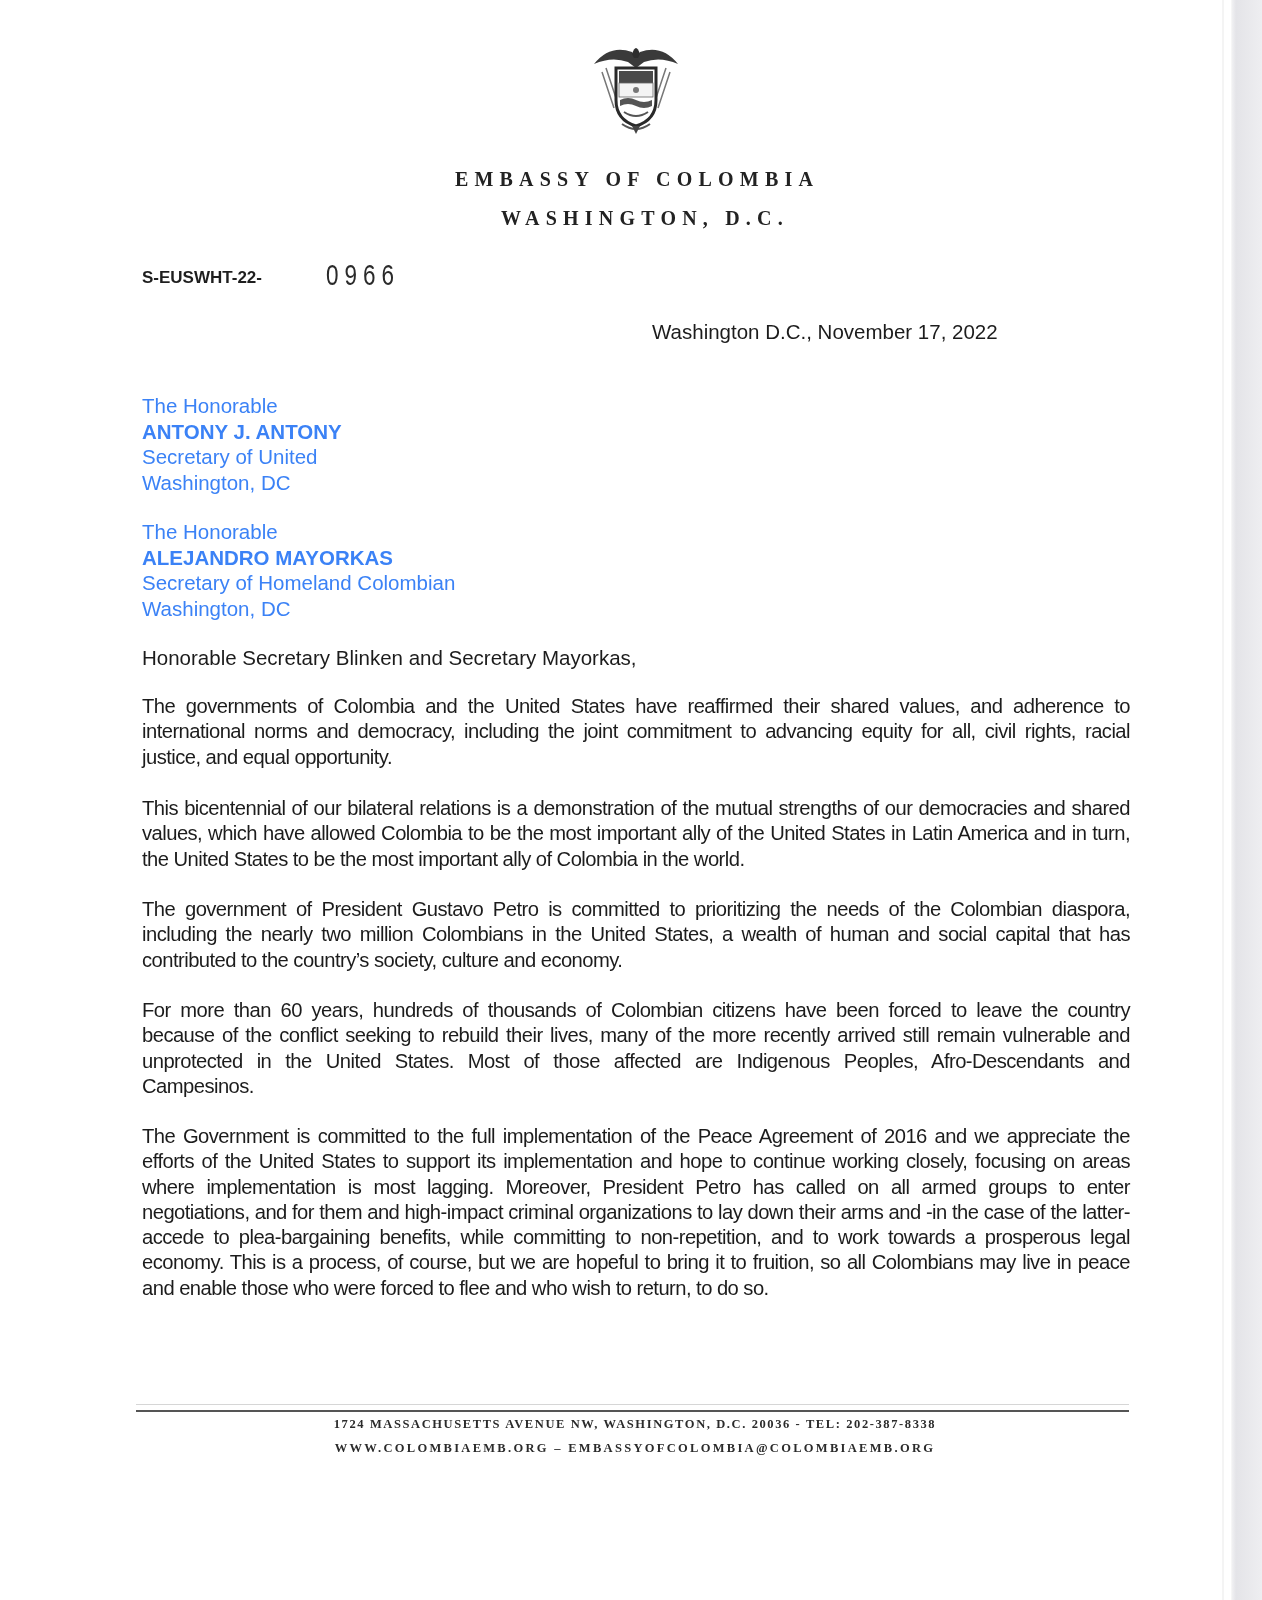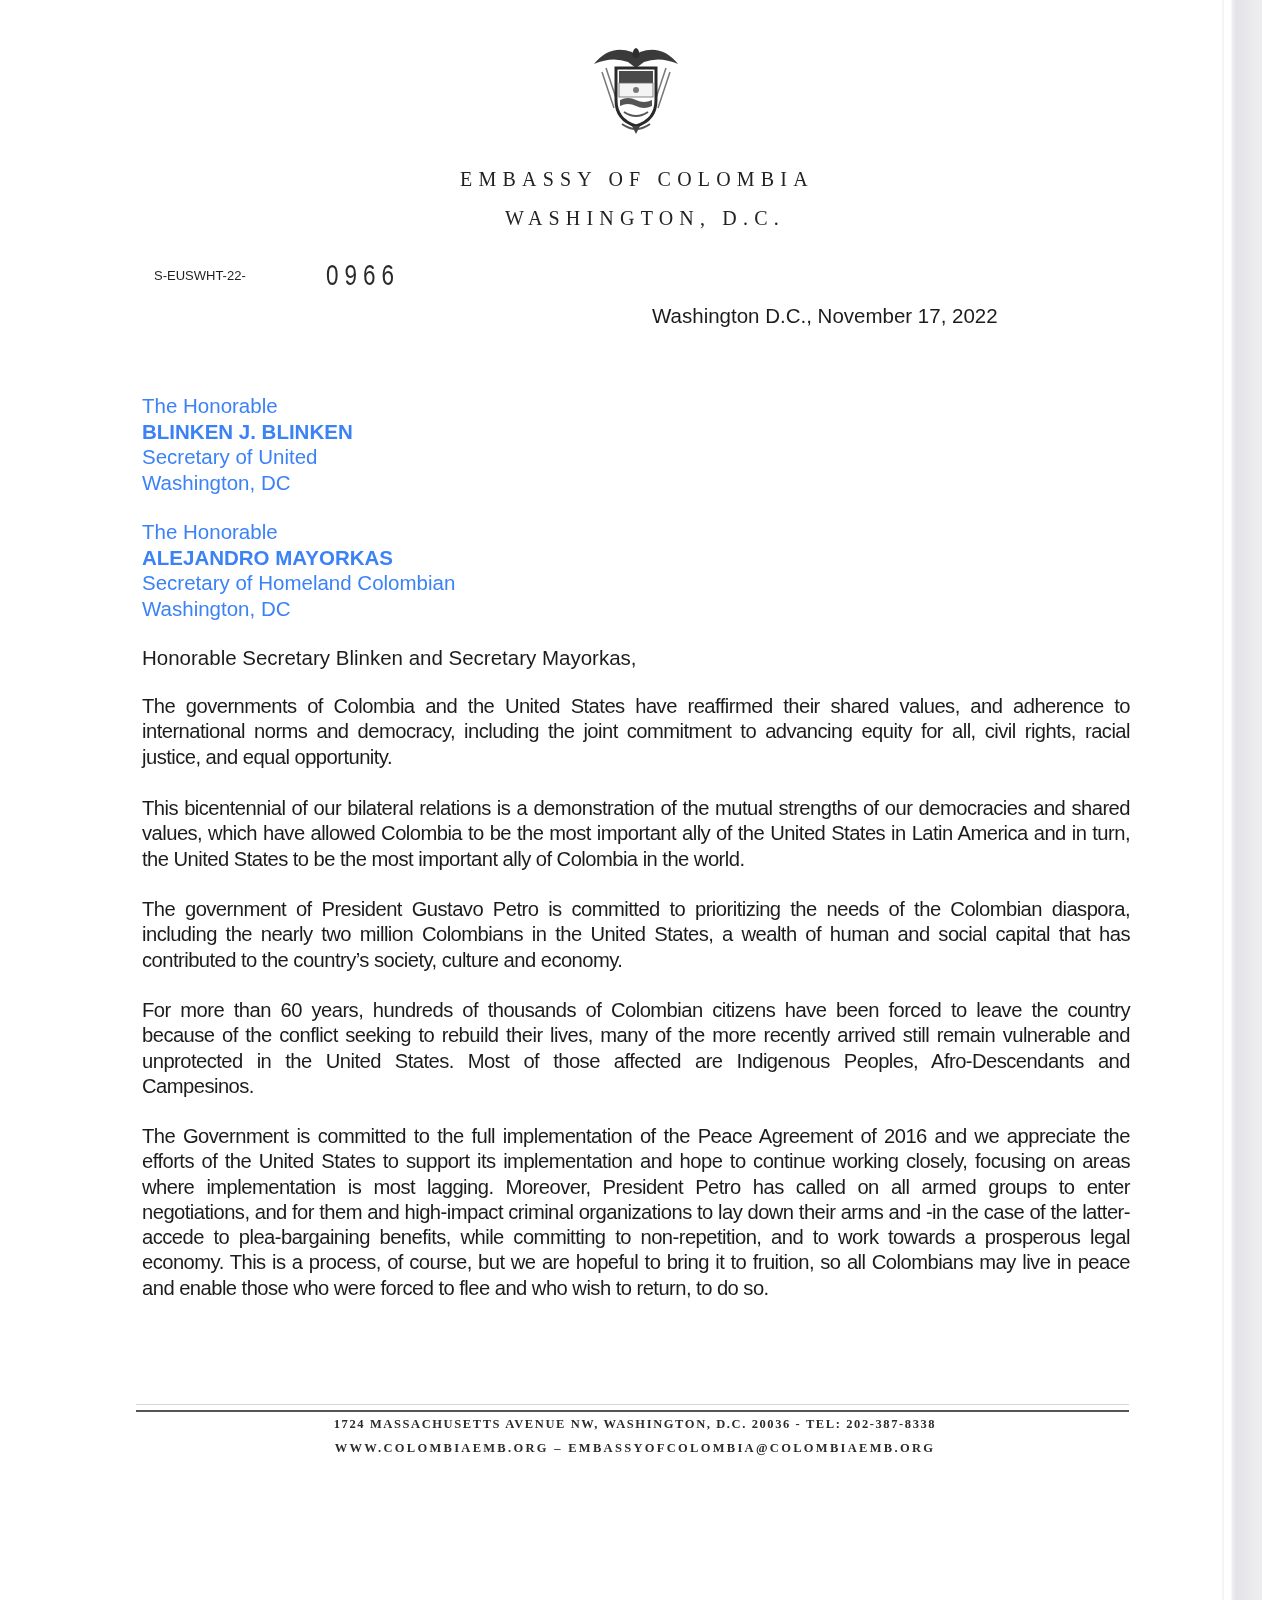--- a/index.html
+++ b/index.html
@@ -16,37 +16,37 @@
   }
   .edge-inner {
     position: absolute; top: 0; right: 38px; width: 2px; height: 1600px;
     background: #f4f4f4;
   }
   .crest {
     position: absolute; left: 588px; top: 38px; width: 96px; height: 98px;
   }
   .header-line {
     position: absolute; left: 0; width: 1262px; text-align: center;
-    font-family: "Liberation Serif", serif; font-weight: normal;
+    font-family: "Liberation Serif", serif; font-weight: bold;
     color: #222; font-size: 20px;
   }
   .header-line.l1 { top: 168px; letter-spacing: 6.2px; padding-left: 12px; box-sizing: border-box; }
   .header-line.l2 { top: 207px; letter-spacing: 6.2px; padding-left: 28px; box-sizing: border-box; }
   .ref {
-    position: absolute; left: 154px; top: 268px;
-    font-weight: normal; font-size: 13px; color: #1e1e1e;
+    position: absolute; left: 142px; top: 268px;
+    font-weight: bold; font-size: 17px; color: #1e1e1e;
   }
   .stamp {
     position: absolute; left: 326px; top: 258px;
     font-family: "Liberation Sans Narrow", "Liberation Sans", sans-serif;
     font-size: 30px; color: #2a2a2a; letter-spacing: 8px;
     transform: scaleX(0.75); transform-origin: left top;
   }
   .date {
-    position: absolute; left: 652px; top: 304px; font-size: 20.5px; color: #1c1c1c;
+    position: absolute; left: 652px; top: 320px; font-size: 20.5px; color: #1c1c1c;
   }
   .addr {
     position: absolute; left: 142px; font-size: 20.5px; line-height: 25.5px; color: #3b82f6;
   }
   .addr .bold { font-weight: bold; }
   .addr1 { top: 393px; }
   .addr2 { top: 519px; }
   .salutation {
     position: absolute; left: 142px; top: 646px; font-size: 20.5px; color: #1c1c1c;
   }
@@ -106,21 +106,21 @@
 <div class="header-line l1">EMBASSY OF COLOMBIA</div>
 <div class="header-line l2">WASHINGTON, D.C.</div>
 
 <div class="ref">S-EUSWHT-22-</div>
 <div class="stamp">0966</div>
 
 <div class="date">Washington D.C., November 17, 2022</div>
 
 <div class="addr addr1">
   <div>The Honorable</div>
-  <div class="bold">BLINKEN J. BLINKEN</div>
+  <div class="bold">ANTONY J. ANTONY</div>
   <div>Secretary of United</div>
   <div>Washington, DC</div>
 </div>
 
 <div class="addr addr2">
   <div>The Honorable</div>
   <div class="bold">ALEJANDRO MAYORKAS</div>
   <div>Secretary of Homeland Colombian</div>
   <div>Washington, DC</div>
 </div>

